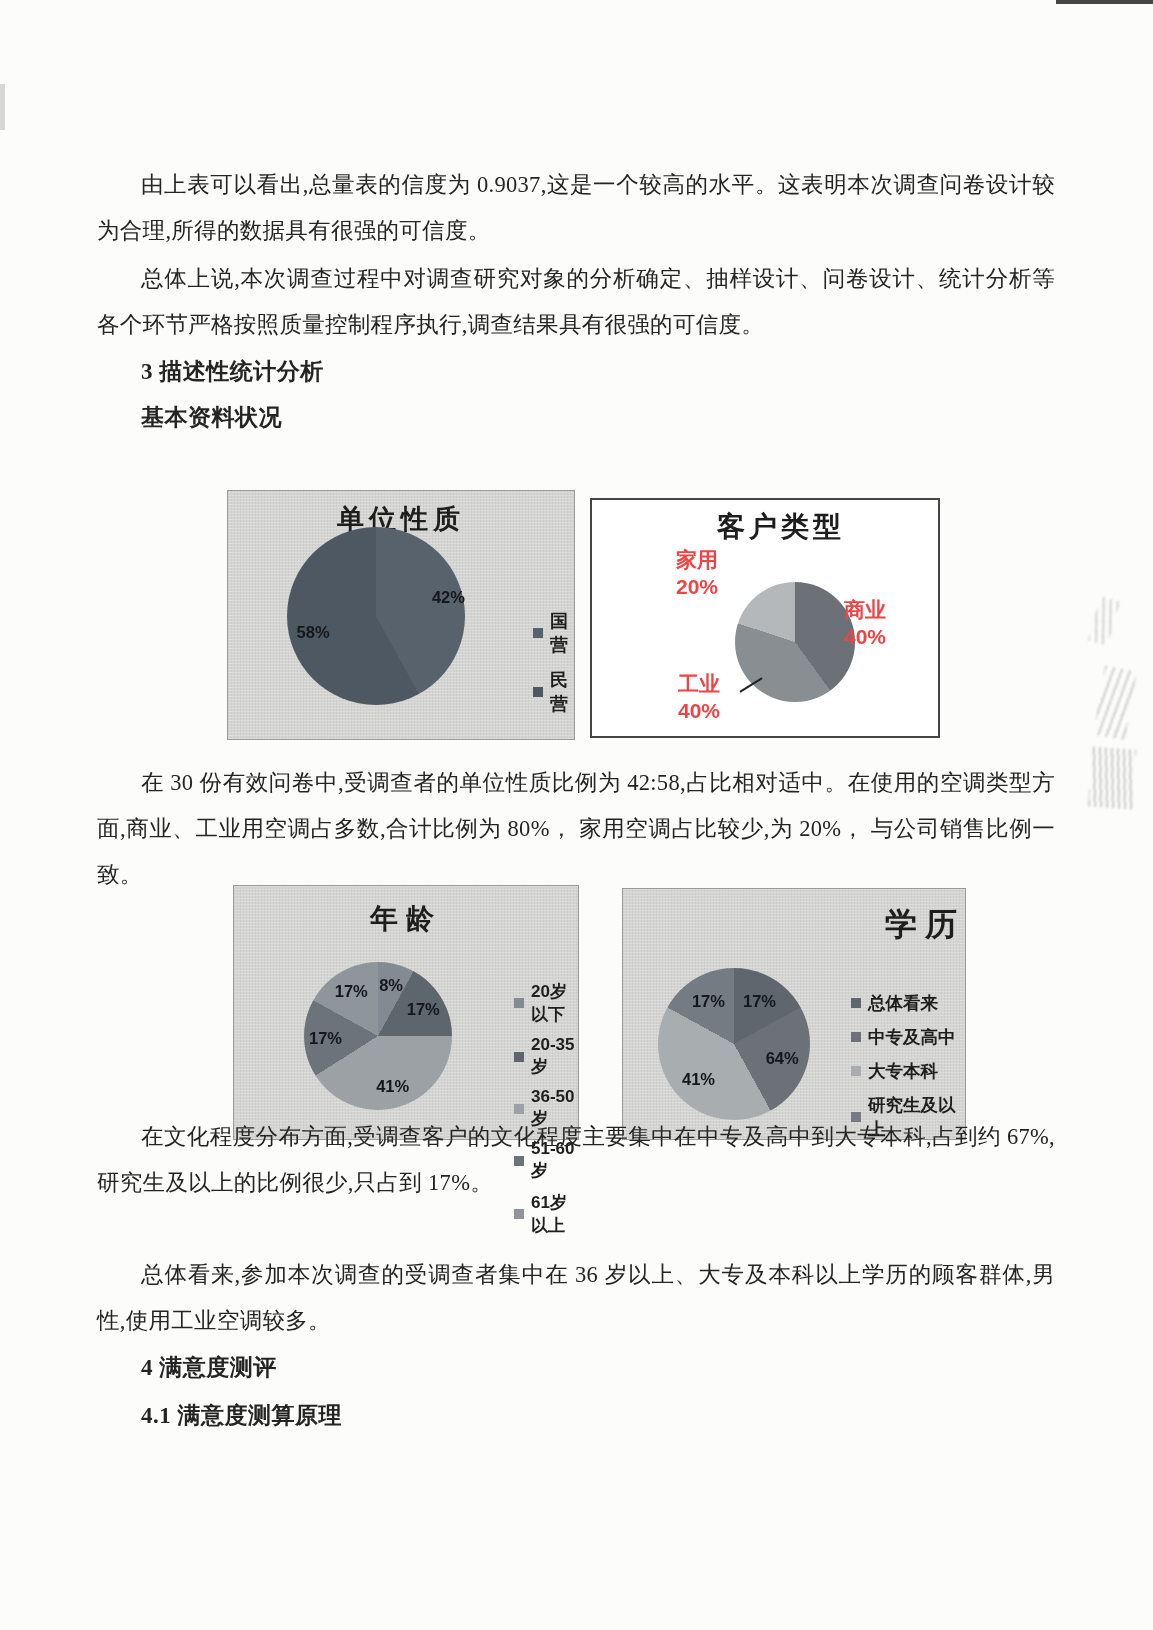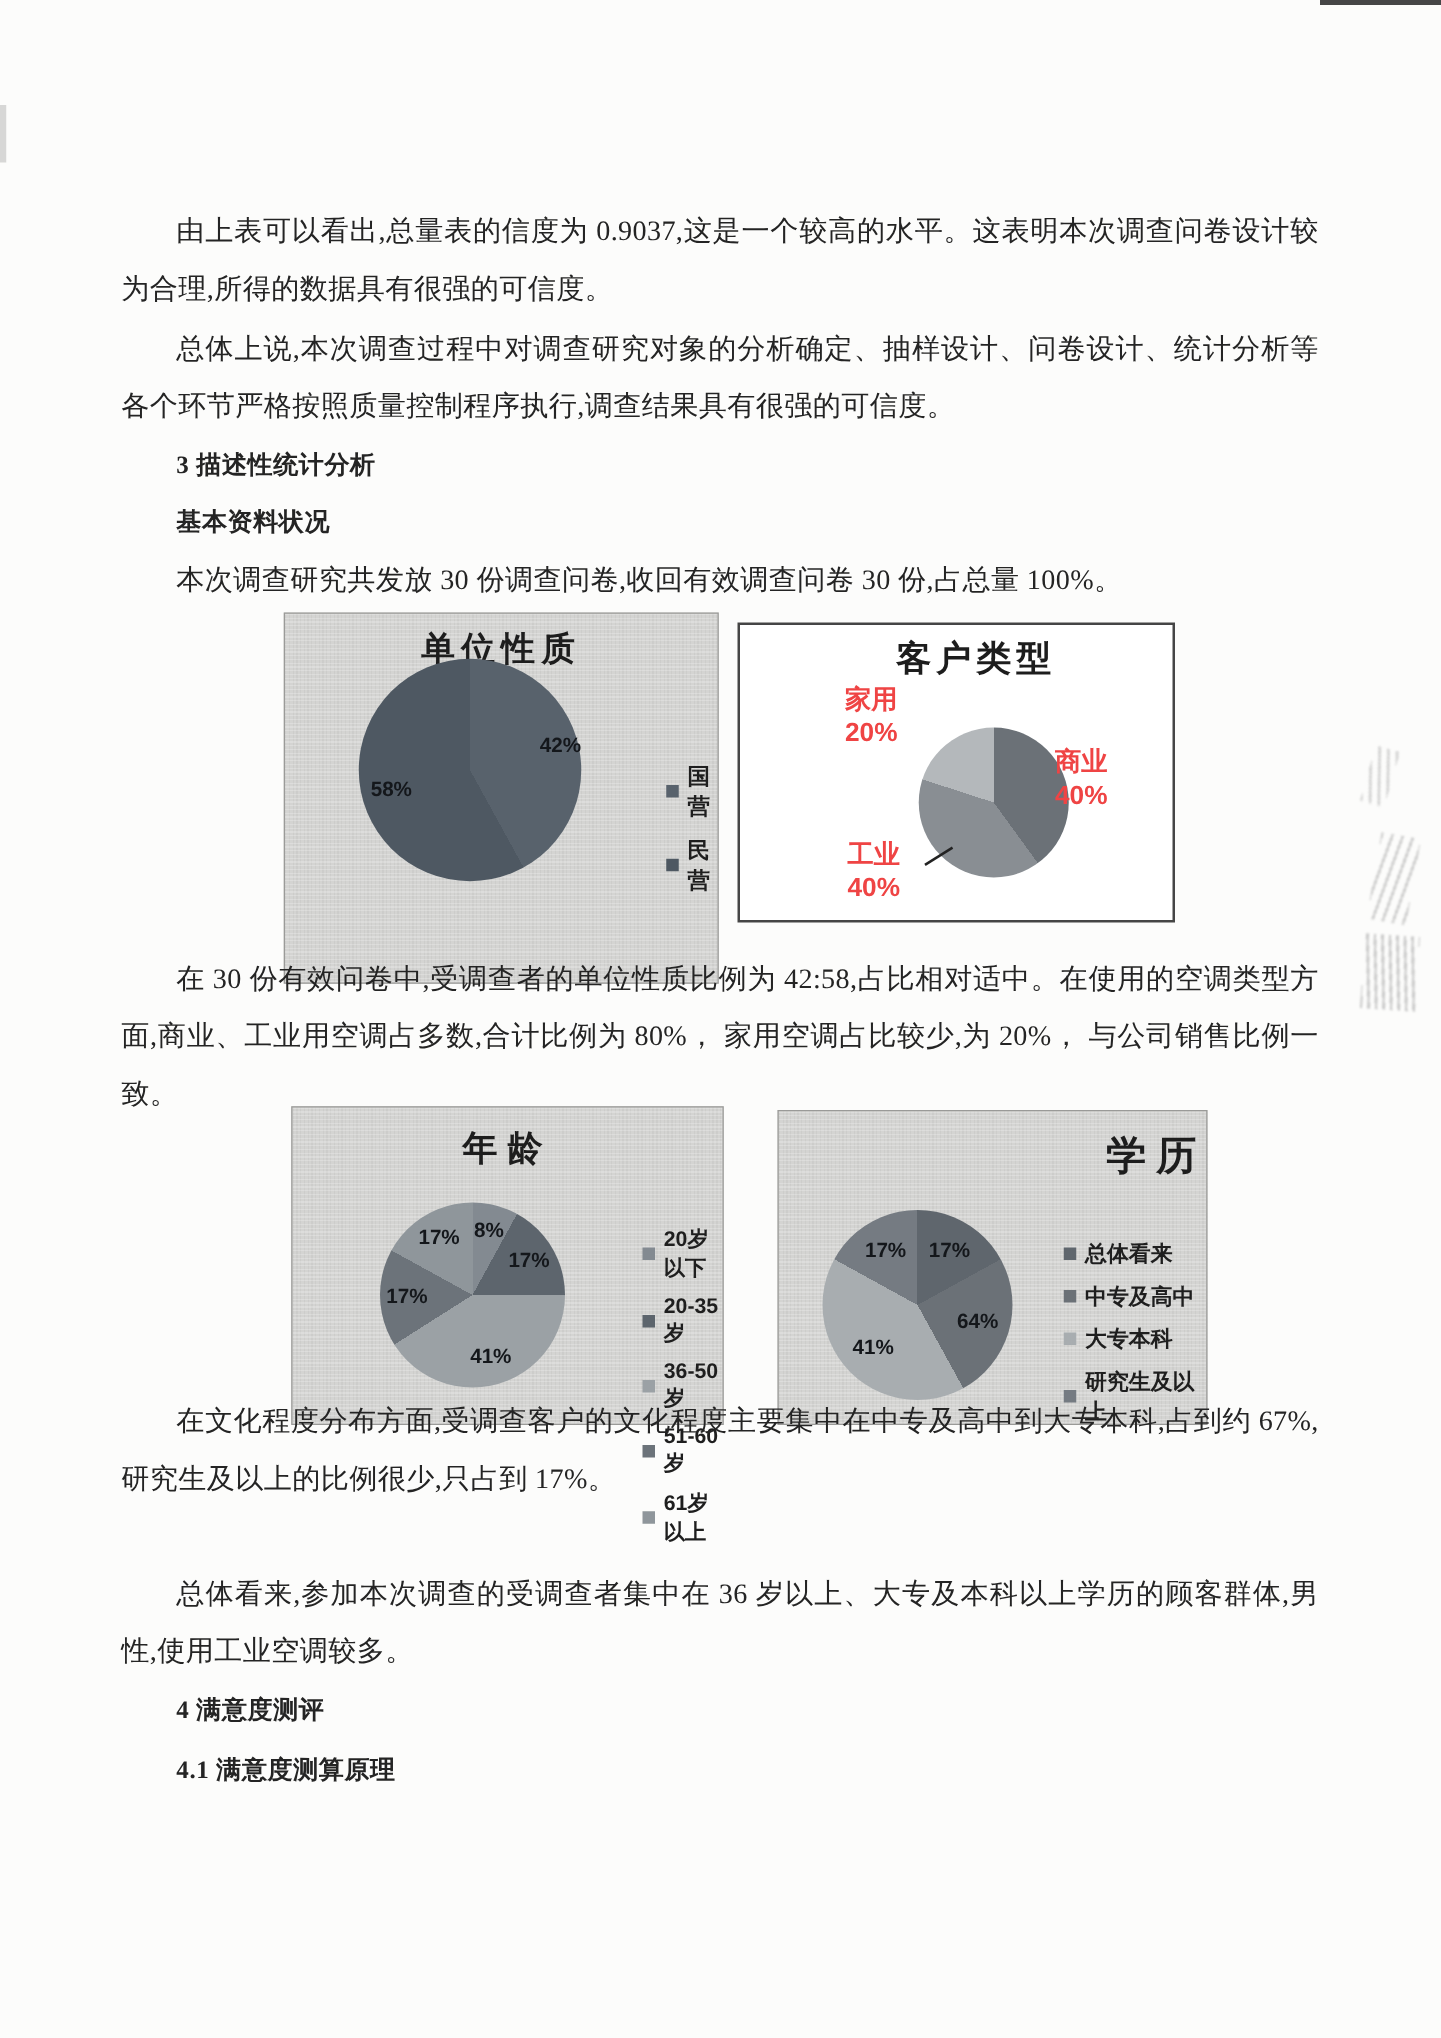--- a/index.html
+++ b/index.html
@@ -8,21 +8,21 @@
     background:#fcfcfb; overflow:hidden;
     font-family:"Liberation Serif","DejaVu Serif",serif; color:#242424;
   }
   p.body {
     position:absolute; left:97px; width:958px; margin:0;
     font-size:22.5px; line-height:46px; text-align:justify;
     text-indent:44px; letter-spacing:.3px;
   }
   .h {
     position:absolute; left:141px; margin:0;
-    font-size:20px; font-weight:bold; line-height:44px; letter-spacing:.5px;
+    font-size:23px; font-weight:bold; line-height:44px; letter-spacing:.5px;
   }
   
   .chart { position:absolute; margin:0; box-sizing:border-box; }
   .chart.gray {
     border:1px solid #9a9a98;
     background-image:
       repeating-linear-gradient(0deg, rgba(255,255,255,.22) 0 1px, rgba(0,0,0,0) 1px 3px),
       repeating-linear-gradient(90deg, rgba(110,110,110,.07) 0 1px, rgba(0,0,0,0) 1px 3px);
   }
   .chart.white { border:2px solid #454545; }
@@ -38,21 +38,21 @@
     font-size:16.5px; font-weight:600; color:#14171b;
   }
   .legend {
     position:absolute; display:flex; flex-direction:column;
     font-family:"Liberation Sans","DejaVu Sans",sans-serif; color:#1e1e1e;
   }
   .legend-item { display:flex; align-items:center; font-weight:600; }
   .legend-swatch { width:10px; height:10px; margin-right:7px; flex:none; }
 
   
-  #chart-unit { left:227px; top:490px; width:348px; height:297px; }
+  #chart-unit { left:227px; top:490px; width:348px; height:250px; }
   #chart-unit .chart-title { top:10px; font-size:27px; letter-spacing:5px; }
   #chart-unit .pie { left:59px; top:36px; width:178px; height:178px; }
   #chart-unit .legend { left:305px; top:118px; gap:11px; font-size:18px; }
 
   
   #chart-customer { left:590px; top:498px; width:350px; height:240px; background:#fff; }
   #chart-customer .chart-title { top:8px; font-size:28px; letter-spacing:4px;padding-left:32px; }
   #chart-customer .pie { left:143px; top:82px; width:120px; height:120px; }
   .out-label {
     position:absolute; font-family:"Liberation Sans","DejaVu Sans",sans-serif;
@@ -96,21 +96,20 @@
 <div class="page">
 
   <p class="body" style="top:162px">由上表可以看出,总量表的信度为 0.9037,这是一个较高的水平。这表明本次调查问卷设计较为合理,所得的数据具有很强的可信度。</p>
 
   <p class="body" style="top:256px">总体上说,本次调查过程中对调查研究对象的分析确定、抽样设计、问卷设计、统计分析等各个环节严格按照质量控制程序执行,调查结果具有很强的可信度。</p>
 
   <h3 class="h" style="top:350px">3 描述性统计分析</h3>
 
   <h4 class="h" style="top:396px">基本资料状况</h4>
 
-  <p class="body" style="top:441px">本次调查研究共发放 30 份调查问卷,收回有效调查问卷 30 份,占总量 100%。</p>
 
   <figure class="chart gray" id="chart-unit" style="background-color: rgb(212, 212, 210);">
     <div class="chart-title">单位性质</div>
     <div class="pie" style="background: conic-gradient(rgb(88, 98, 108) 0%, rgb(88, 98, 108) 42%, rgb(78, 88, 98) 42%, rgb(78, 88, 98) 100%);">
         <span class="slice-label" style="left: 90.6805%; top: 39.555%;">42%</span>
         <span class="slice-label" style="left: 14.6467%; top: 59.0772%;">58%</span>
       </div>
     <div class="legend">
         <div class="legend-item">
           <span class="legend-swatch" style="background: rgb(88, 98, 108);"></span>

